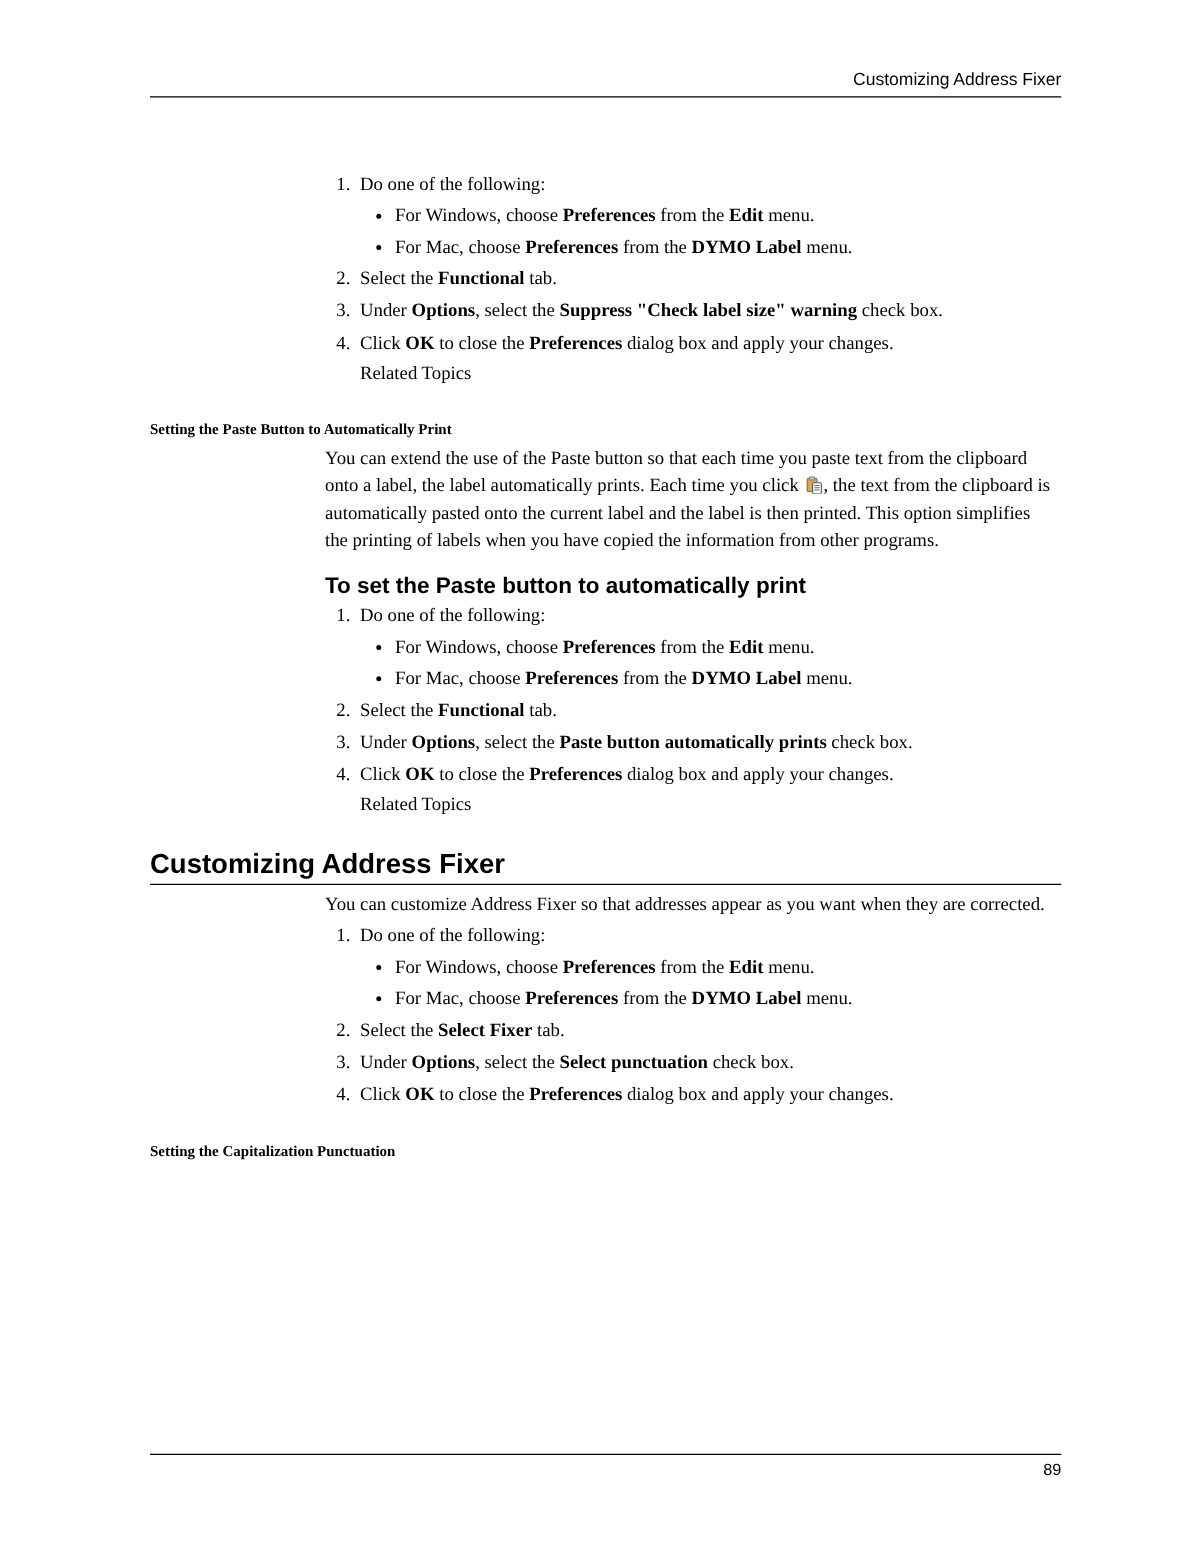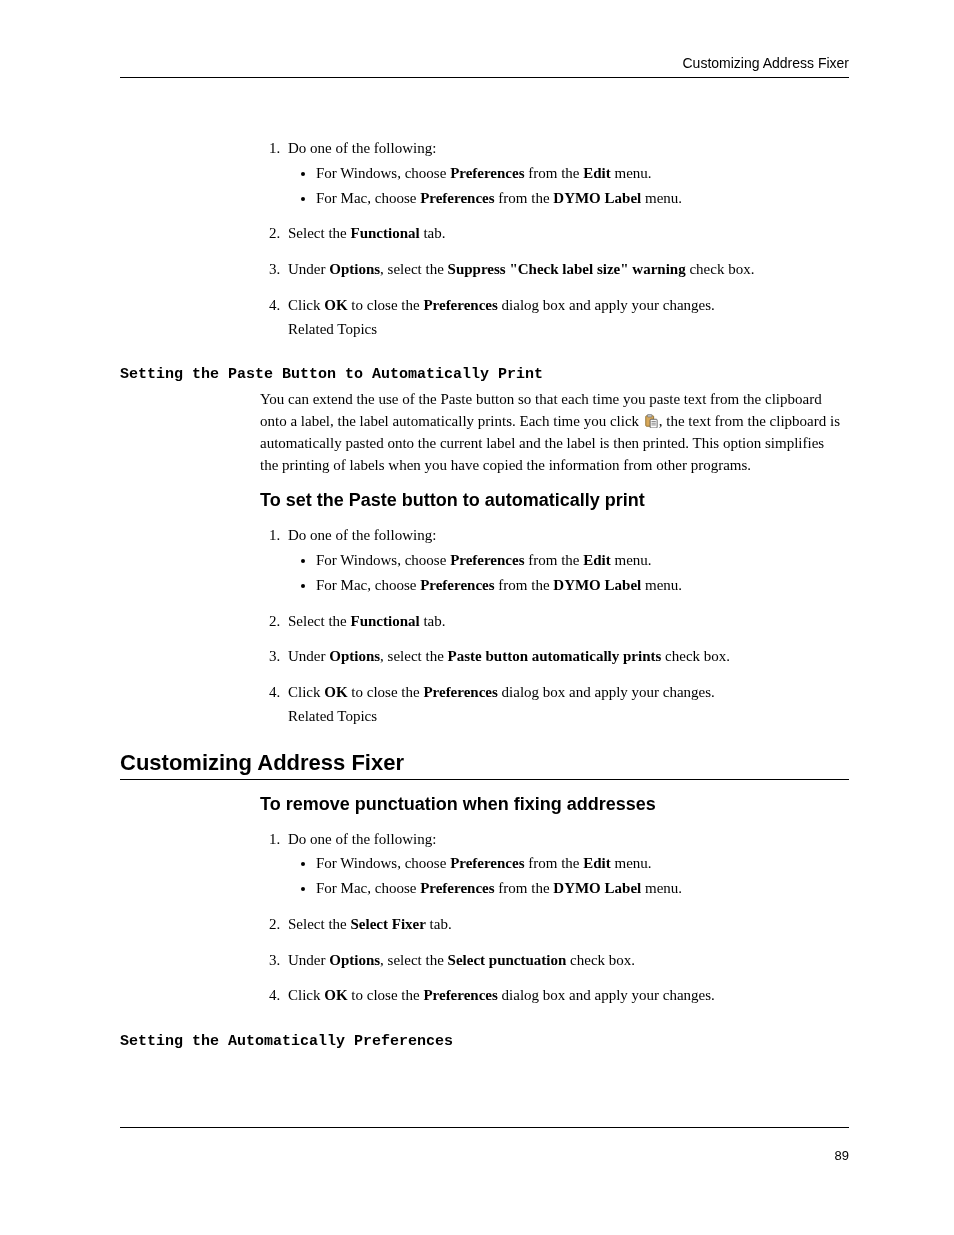--- a/index.html
+++ b/index.html
@@ -27,38 +27,38 @@
     margin-bottom: 60px;
   }
   .content-block {
     margin-left: 140px;
   }
   ol.steps {
     margin: 2px 0 4px 0;
     padding-left: 24px;
   }
   ol.steps > li {
-    margin: 14px 0;
+    margin: 4px 0;
     padding-left: 4px;
     line-height: 1.45;
     font-family: Liberation Serif, serif;
   }
   ul.bullets {
     list-style-type: disc;
     margin: 2px 0 2px 0;
     padding-left: 28px;
   }
   ul.bullets > li {
     margin: 3px 0;
     line-height: 1.45;
   }
   .section-h3 {
-    font-family: Liberation Mono, monospace;
+    font-family: Liberation Serif, serif;
     font-weight: bold;
-    font-size: 15px;
+    font-size: 12px;
     margin: 26px 0 6px 0;
   }
   .section-h2 {
     font-family: Verdana, Geneva, sans-serif;
     font-weight: bold;
     font-size: 22px;
     margin: 22px 0 0 0;
     padding-bottom: 3px;
     border-bottom: 1px solid #000;
   }
@@ -72,27 +72,27 @@
     margin: 6px 4px 0 0;
     line-height: 1.45;
   }
   .indent-after-num {
     display: block;
     margin-top: 2px;
   }
   .page-number {
     position: absolute;
     right: 105px;
-    bottom: 72px;
+    bottom: 52px;
     font-family: Verdana, Geneva, sans-serif;
     font-size: 13px;
     border-top: 1px solid #000;
     width: calc(954px - 105px - 120px);
     text-align: right;
-    padding-top: 20px;
+    padding-top: 4px;
   }
   .paste-icon {
     display: inline-block;
     width: 14px;
     height: 14px;
     vertical-align: -2px;
     margin: 0 1px;
   }
   .b { font-weight: bold; }
 </style>
@@ -161,23 +161,25 @@
         <span>Under </span><span class="b">Options</span><span>, select the </span><span class="b">Paste button automatically prints</span><span> check box.</span>
       </li>
       <li>
         <span>Click </span><span class="b">OK</span><span> to close the </span><span class="b">Preferences</span><span> dialog box and apply your changes.</span>
         <span class="indent-after-num">Related Topics</span>
       </li>
     </ol>
   </div>
 
   <div class="section-h2">Customizing Address Fixer</div>
-
-  <div class="content-block">
-    <div class="task-label">To remove punctuation when fixing addresses</div>
+  <div class="content-block">
+    <p class="para">You can customize Address Fixer so that addresses appear as you want when they are corrected.</p>
+  </div>
+
+  <div class="content-block">
     <ol class="steps">
       <li>
         <span>Do one of the following:</span>
         <ul class="bullets">
           <li>
             <span>For Windows, choose </span><span class="b">Preferences</span><span> from the </span><span class="b">Edit</span><span> menu.</span>
           </li>
           <li>
             <span>For Mac, choose </span><span class="b">Preferences</span><span> from the </span><span class="b">DYMO Label</span><span> menu.</span>
           </li>
@@ -188,16 +190,16 @@
       </li>
       <li>
         <span>Under </span><span class="b">Options</span><span>, select the </span><span class="b">Select punctuation</span><span> check box.</span>
       </li>
       <li>
         <span>Click </span><span class="b">OK</span><span> to close the </span><span class="b">Preferences</span><span> dialog box and apply your changes.</span>
       </li>
     </ol>
   </div>
 
-  <div class="section-h3">Setting the Automatically Preferences</div>
+  <div class="section-h3">Setting the Capitalization Punctuation</div>
 
   <div class="page-number">89</div>
 </div>
 
 </body></html>

